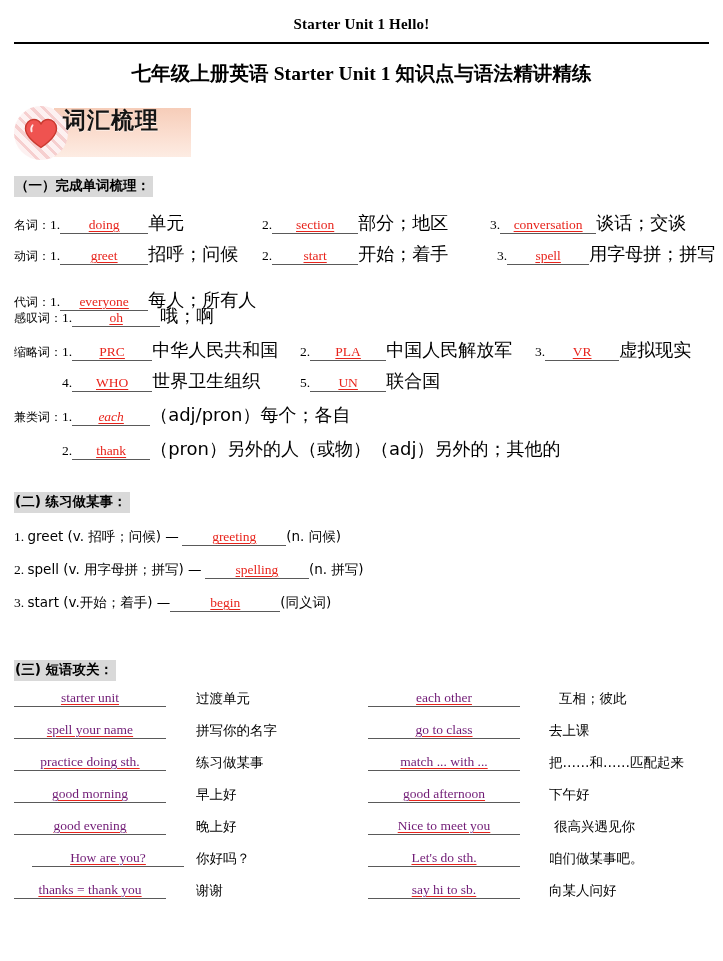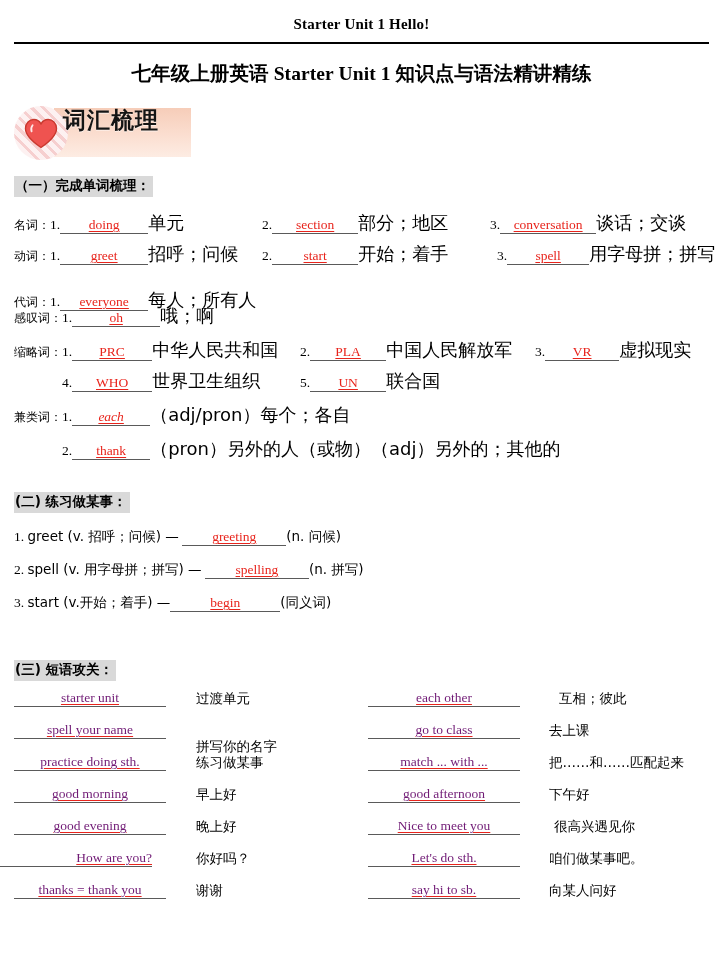--- a/index.html
+++ b/index.html
@@ -259,32 +259,32 @@
   <span>3.</span>
   <span class="cnpart">start (v.开始；着手) —</span><span class="blank" style="width:110px;">begin</span><span class="cnpart">(同义词)</span>
 </div>
 
 <div class="sec-head" style="top:660px; left:14px;">(三) 短语攻关：</div>
 
 <div class="ph-blank" style="top:690px; left:14px; width:152px;">starter unit</div>
 <div class="ph-mean" style="top:690px; left:196px;">过渡单元</div>
 
 <div class="ph-blank" style="top:722px; left:14px; width:152px;">spell your name</div>
-<div class="ph-mean" style="top:738px; left:196px;font-family:Liberation Mono, monospace;">拼写你的名字</div>
+<div class="ph-mean" style="top:722px; left:196px;font-family:Liberation Mono, monospace;">拼写你的名字</div>
 
 <div class="ph-blank" style="top:754px; left:14px; width:152px;">practice doing sth.</div>
 <div class="ph-mean" style="top:754px; left:196px;">练习做某事</div>
 
 <div class="ph-blank" style="top:786px; left:14px; width:152px;">good morning</div>
 <div class="ph-mean" style="top:786px; left:196px;">早上好</div>
 
 <div class="ph-blank" style="top:818px; left:14px; width:152px;">good evening</div>
 <div class="ph-mean" style="top:818px; left:196px;">晚上好</div>
 
-<div class="ph-blank" style="top:850px; left:0; width:152px;text-align:right;">How are you?</div>
+<div class="ph-blank" style="top:850px; left:32px; width:152px;">How are you?</div>
 <div class="ph-mean" style="top:850px; left:196px;">你好吗？</div>
 
 <div class="ph-blank" style="top:882px; left:14px; width:152px;">thanks = thank you</div>
 <div class="ph-mean" style="top:882px; left:196px;">谢谢</div>
 
 <div class="ph-blank" style="top:690px; left:368px; width:152px;">each other</div>
 <div class="ph-mean" style="top:690px; left:549px;margin-left:10px;">互相；彼此</div>
 
 <div class="ph-blank" style="top:722px; left:368px; width:152px;">go to class</div>
 <div class="ph-mean" style="top:722px; left:549px;">去上课</div>

